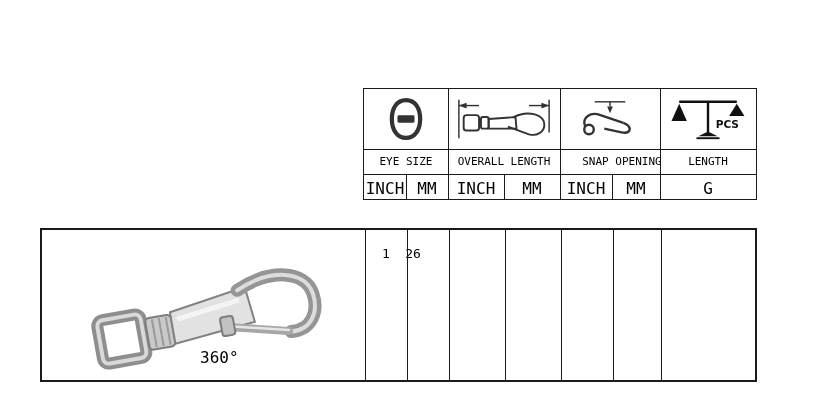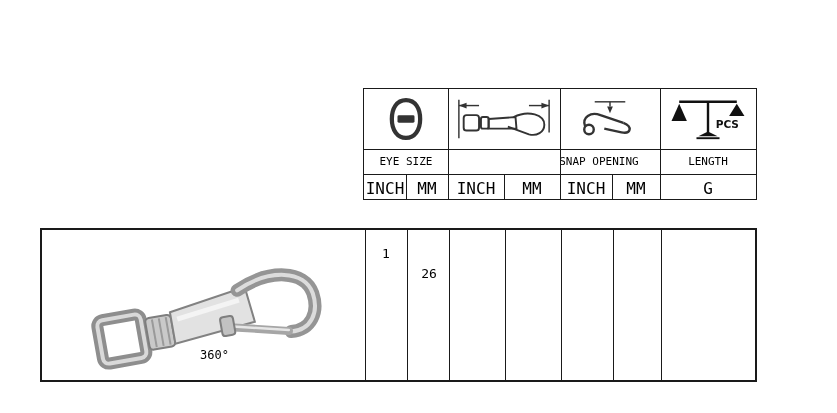--- a/index.html
+++ b/index.html
@@ -18,21 +18,21 @@
   .vline{position:absolute;width:1px;background:#1a1a1a;}
   .hline{position:absolute;left:0;right:0;height:1px;background:#1a1a1a;}
   
   .brow{position:absolute;left:40px;top:228px;width:713px;height:150px;
     border:2px solid #1a1a1a;background:#fff;}
   .bcell{position:absolute;top:0;height:100%;box-sizing:border-box;
     display:flex;justify-content:center;align-items:flex-start;
     padding-top:16px;font-size:13px;}
   .bline{position:absolute;top:0;bottom:0;width:1px;background:#1a1a1a;}
   .product-cell{position:absolute;left:0;top:0;width:323px;height:100%;}
-  .rotation-label{position:absolute;left:158px;top:118px;font-size:12px;}
+  .rotation-label{position:absolute;left:158px;top:118px;font-size:16px;}
 </style>
 </head>
 <body>
 
 <div class="screen">
 
   <div class="htable">
 
     <div class="hcell icon-row" style="left:0;width:84px;">
       <svg viewBox="0 0 36 46" width="34" height="44" aria-hidden="true">
@@ -77,21 +77,22 @@
         <line x1="38" y1="7" x2="38" y2="39" stroke="#111" stroke-width="2.5"></line>
         <path d="M28 43 L48 43 L38 38 Z" fill="#111"></path>
         <line x1="26" y1="45" x2="50" y2="45" stroke="#111" stroke-width="2"></line>
         <path d="M8 9 L0 27 L16 27 Z" fill="#111"></path>
         <path d="M68 9 L60 22 L76 22 Z" fill="#111"></path>
         <text x="46" y="34" font-size="11" font-weight="bold" fill="#111" font-family="DejaVu Sans, sans-serif">PCS</text>
       </svg>
     </div>
 
     <div class="hcell label-row" style="left:0;width:84px;">EYE SIZE</div>
-    <div class="hcell label-row" style="left:185px;width:100px;">SNAP OPENING</div>
+    <div class="hcell label-row" style="left:84px;width:112px;">OVERALL LENGTH</div>
+    <div class="hcell label-row" style="left:208px;width:100px;">SNAP OPENING</div>
     <div class="hcell label-row" style="left:296px;width:96px;">LENGTH</div>
 
     <div class="hcell unit-row" style="left:0;width:42px;">INCH</div>
     <div class="hcell unit-row" style="left:42px;width:42px;">MM</div>
     <div class="hcell unit-row" style="left:84px;width:56px;">INCH</div>
     <div class="hcell unit-row" style="left:140px;width:56px;">MM</div>
     <div class="hcell unit-row" style="left:196px;width:52px;">INCH</div>
     <div class="hcell unit-row" style="left:248px;width:48px;">MM</div>
     <div class="hcell unit-row" style="left:296px;width:96px;">G</div>
 
@@ -128,21 +129,21 @@
           <line x1="204" y1="109" x2="146" y2="95" stroke="#a6a6a6" stroke-width="8" stroke-linecap="round"></line>
           <line x1="204" y1="108" x2="146" y2="94" stroke="#e6e6e6" stroke-width="2.5" stroke-linecap="round"></line>
 
           <rect x="138" y="84" width="13" height="19" rx="3" fill="#c2c2c2" stroke="#7e7e7e" stroke-width="2"></rect>
         </g>
       </svg>
       <div class="rotation-label">360°</div>
     </div>
 
     <div class="bcell" style="left:323px;width:42px;">1</div>
-    <div class="bcell" style="left:366px;width:42px;margin-top:20px;">26</div>
+    <div class="bcell" style="left:350px;width:42px;">26</div>
     <div class="bcell" style="left:519px;width:52px;"></div>
     <div class="bcell" style="left:571px;width:48px;"></div>
     <div class="bcell" style="left:619px;width:94px;"></div>
 
     <div class="bline" style="left:323px;"></div>
     <div class="bline" style="left:365px;"></div>
     <div class="bline" style="left:407px;"></div>
     <div class="bline" style="left:463px;"></div>
     <div class="bline" style="left:519px;"></div>
     <div class="bline" style="left:571px;"></div>

